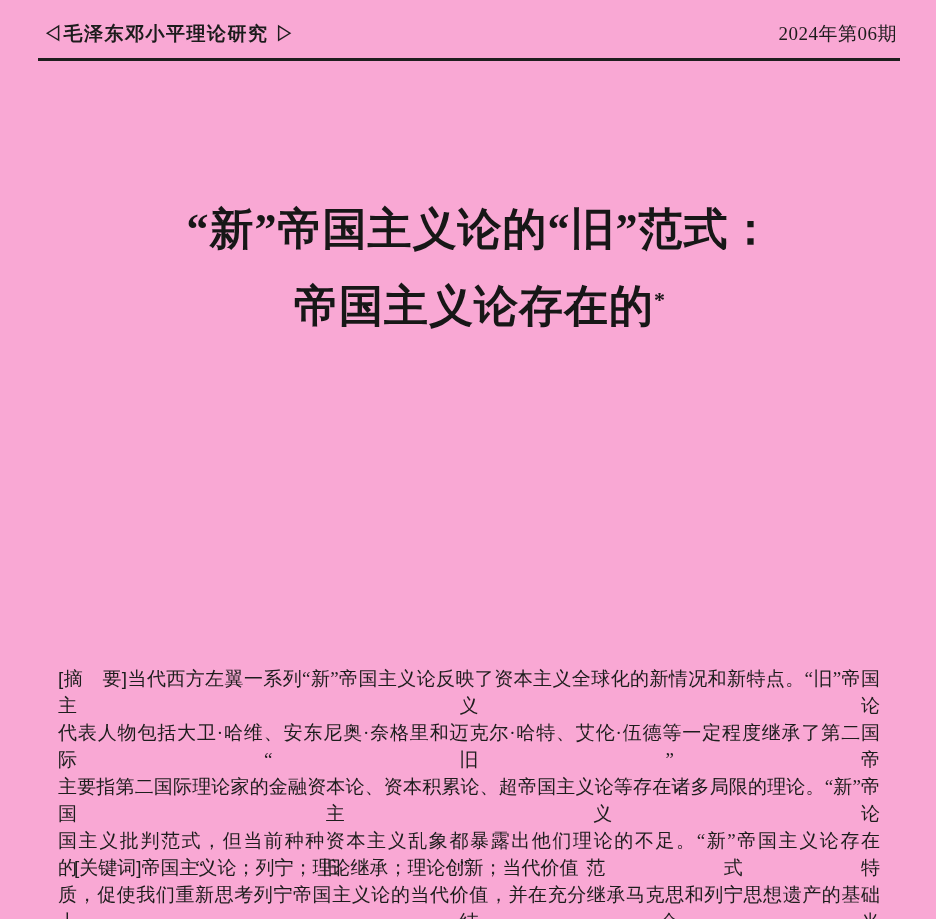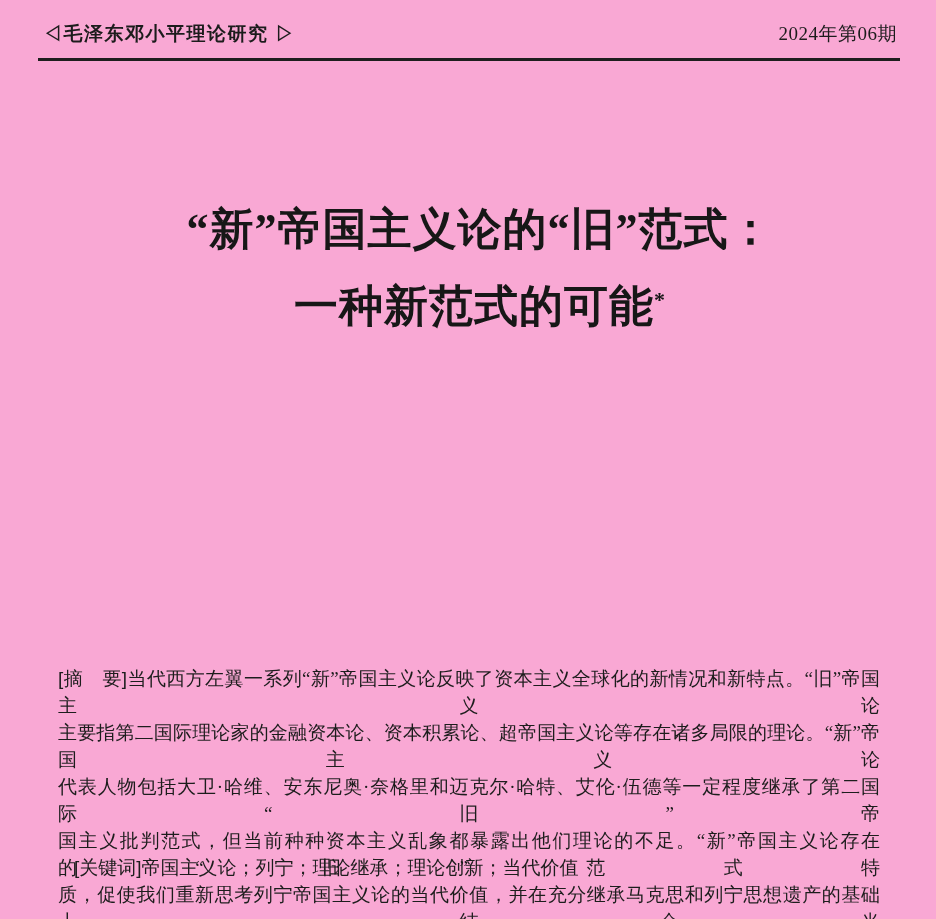--- a/index.html
+++ b/index.html
@@ -70,27 +70,27 @@
 
 <div class="page">
 
   <div class="header">
     <div class="journal-name">◁毛泽东邓小平理论研究 ▷</div>
     <div class="issue-number">2024年第06期</div>
   </div>
 
   <div class="header-rule"></div>
 
-  <h1 class="title"><span>“新”帝国主义论的“旧”范式：</span><br><span>一种新范式的可能</span><span class="fn-mark">*</span></h1>
+  <h1 class="title"><span>“新”帝国主义论的“旧”范式：</span><br><span>帝国主义论存在的</span><span class="fn-mark">*</span></h1>
 
 
   <div class="abstract">
     <div class="line"><span class="bracket-label">[摘　要]</span><span>当代西方左翼一系列“新”帝国主义论反映了资本主义全球化的新情况和新特点。“旧”帝国主义论</span></div>
+    <div class="line">代表人物包括大卫·哈维、安东尼奥·奈格里和迈克尔·哈特、艾伦·伍德等一定程度继承了第二国际“旧”帝</div>
     <div class="line">主要指第二国际理论家的金融资本论、资本积累论、超帝国主义论等存在诸多局限的理论。“新”帝国主义论</div>
-    <div class="line">代表人物包括大卫·哈维、安东尼奥·奈格里和迈克尔·哈特、艾伦·伍德等一定程度继承了第二国际“旧”帝</div>
     <div class="line">国主义批判范式，但当前种种资本主义乱象都暴露出他们理论的不足。“新”帝国主义论存在的“旧”范式特</div>
     <div class="line">质，促使我们重新思考列宁帝国主义论的当代价值，并在充分继承马克思和列宁思想遗产的基础上，结合当</div>
 
   </div>
 
   <p class="keywords"><span class="bracket-label">[关键词]</span><span>帝国主义论；列宁；理论继承；理论创新；当代价值</span></p>
 
 
 </div>
 

